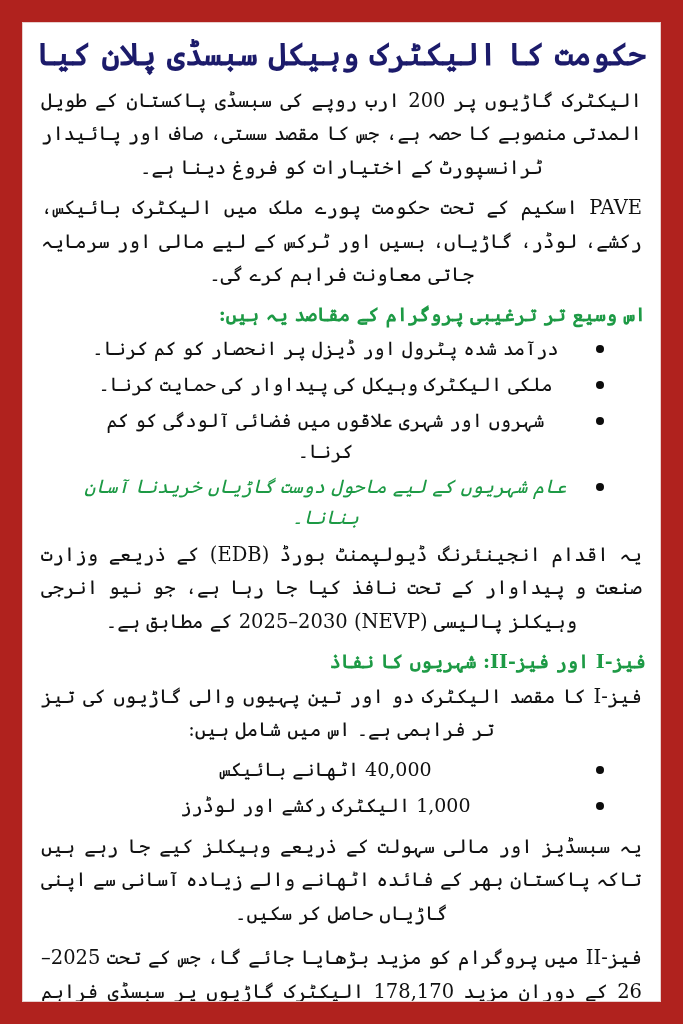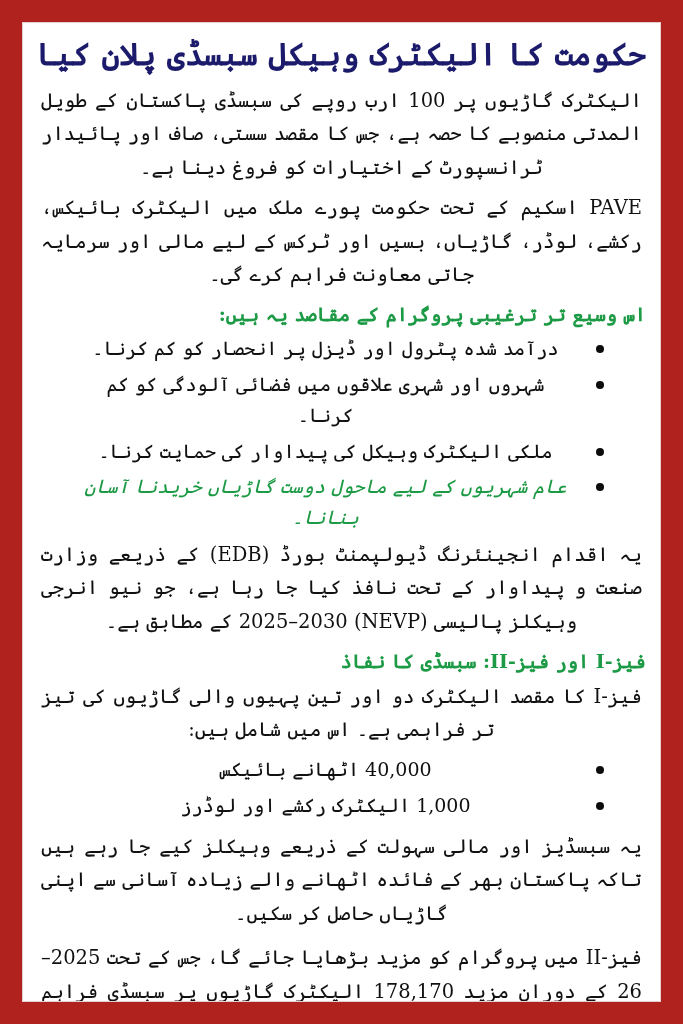--- a/index.html
+++ b/index.html
@@ -118,48 +118,48 @@
   .spacer-sm { height: 4px; }
 </style>
 </head>
 <body>
 
 <div id="poster">
   <div id="sheet">
 
     <h1 class="title">حکومت کا الیکٹرک وہیکل سبسڈی پلان کیا ہے؟</h1>
 
-    <p class="para">الیکٹرک گاڑیوں پر 100 ارب روپے کی سبسڈی پاکستان کے طویل المدتی منصوبے کا حصہ ہے، جس کا مقصد سستی، صاف اور پائیدار ٹرانسپورٹ کے اختیارات کو فروغ دینا ہے۔</p>
+    <p class="para">الیکٹرک گاڑیوں پر 200 ارب روپے کی سبسڈی پاکستان کے طویل المدتی منصوبے کا حصہ ہے، جس کا مقصد سستی، صاف اور پائیدار ٹرانسپورٹ کے اختیارات کو فروغ دینا ہے۔</p>
 
     <p class="para">PAVE اسکیم کے تحت حکومت پورے ملک میں الیکٹرک بائیکس، رکشے، لوڈر، گاڑیاں، بسیں اور ٹرکس کے لیے مالی اور سرمایہ جاتی معاونت فراہم کرے گی۔</p>
 
     <h2 class="heading-green">اس وسیع تر ترغیبی پروگرام کے مقاصد یہ ہیں:</h2>
 
     <ul class="bullets">
       <li>
         <span class="dot"></span>
         <span class="txt">درآمد شدہ پٹرول اور ڈیزل پر انحصار کو کم کرنا۔</span>
       </li>
       <li>
         <span class="dot"></span>
-        <span class="txt">شہروں اور شہری علاقوں میں فضائی آلودگی کو کم کرنا۔</span>
+        <span class="txt">ملکی الیکٹرک وہیکل کی پیداوار کی حمایت کرنا۔</span>
       </li>
       <li>
         <span class="dot"></span>
-        <span class="txt">ملکی الیکٹرک وہیکل کی پیداوار کی حمایت کرنا۔</span>
+        <span class="txt">شہروں اور شہری علاقوں میں فضائی آلودگی کو کم کرنا۔</span>
       </li>
       <li class="green">
         <span class="dot"></span>
         <span class="txt">عام شہریوں کے لیے ماحول دوست گاڑیاں خریدنا آسان بنانا۔</span>
       </li>
     </ul>
 
     <p class="para">یہ اقدام انجینئرنگ ڈیولپمنٹ بورڈ (EDB) کے ذریعے وزارت صنعت و پیداوار کے تحت نافذ کیا جا رہا ہے، جو نیو انرجی وہیکلز پالیسی (NEVP) 2025–2030 کے مطابق ہے۔</p>
 
-    <h2 class="heading-green">فیز-I اور فیز-II: سبسڈی کا نفاذ</h2>
+    <h2 class="heading-green">فیز-I اور فیز-II: شہریوں کا نفاذ</h2>
 
     <p class="para">فیز-I کا مقصد الیکٹرک دو اور تین پہیوں والی گاڑیوں کی تیز تر فراہمی ہے۔ اس میں شامل ہیں:</p>
 
     <ul class="bullets">
       <li>
         <span class="dot"></span>
         <span class="txt"><span class="num">40,000</span> <span>اٹھانے بائیکس</span></span>
       </li>
       <li>
         <span class="dot"></span>

